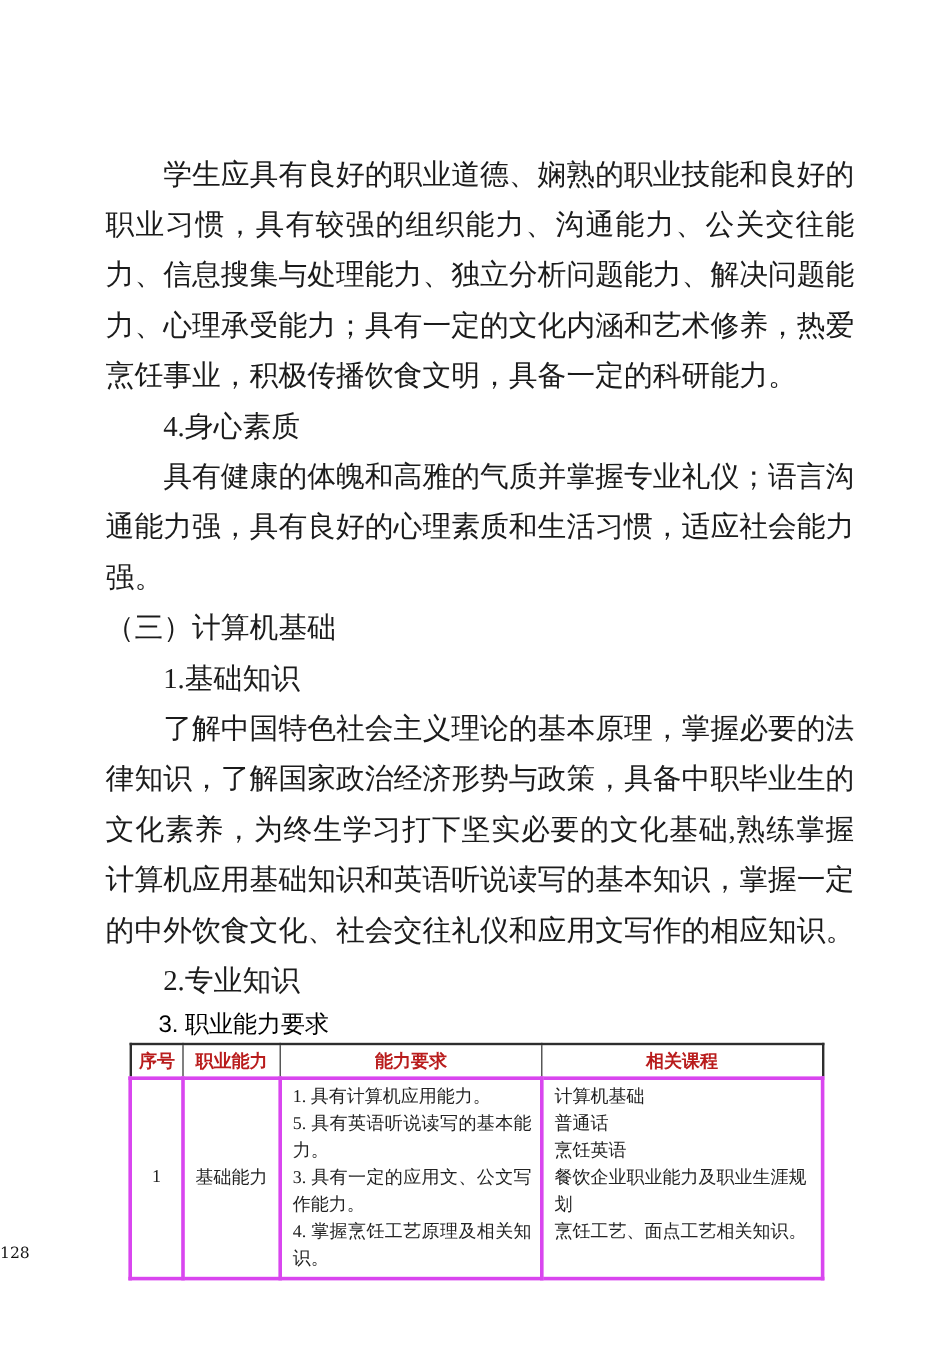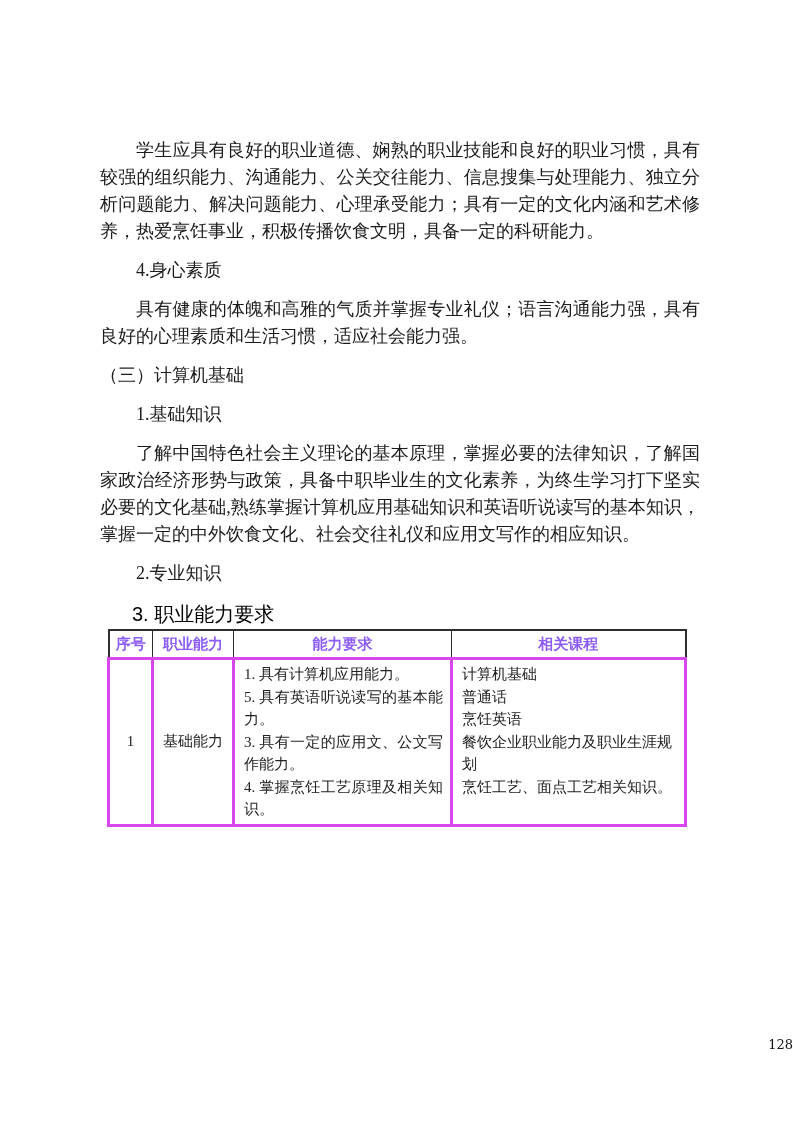--- a/index.html
+++ b/index.html
@@ -16,23 +16,23 @@
     font-family: "Liberation Serif", "DejaVu Serif", serif;
     color: #1b1b1b;
   }
   .content {
     position: absolute;
     left: 88px;
     top: 125px;
     width: 624px;
   }
   .para {
-    margin: 12px;
-    font-size: 18px;
-    line-height: 27px;
+    margin: 0;
+    font-size: 24px;
+    line-height: 42px;
     text-align: justify;
     text-justify: inter-character;
     word-break: break-all;
   }
   .indent2 { text-indent: 2em; }
   .h-bold {
     margin: 0;
     font-family: "Liberation Sans", "DejaVu Sans", sans-serif;
     font-weight: normal;
     font-size: 20px;
@@ -50,21 +50,21 @@
     color: #222;
   }
   table.ability th {
     border: 1px solid #2e2e2e;
     border-bottom: 2px solid #2e2e2e;
     font-size: 15px;
     font-weight: bold;
     height: 24px;
     padding: 1px 0;
     text-align: center;
-    color: #8b5cf6;
+    color: #b91c1c;
   }
   table.ability td {
     border: 3px solid #d946ef;
   }
   .c-no, .c-ability {
     text-align: center;
     vertical-align: middle;
     font-size: 15px;
   }
   .c-req {
@@ -79,21 +79,21 @@
     padding: 3px 8px 3px 9px;
   }
   .cell-line {
     line-height: 22.5px;
   }
   .pageno {
     position: absolute;
     top: 1037px;
     left: 0;
     width: 100%;
-    text-align: right;
+    text-align: left;
     font-size: 13px;
     font-family: "DejaVu Serif", serif;
     color: #111;
   }
 </style>
 </head>
 <body>
 
 <div class="page">
   <div class="content">

